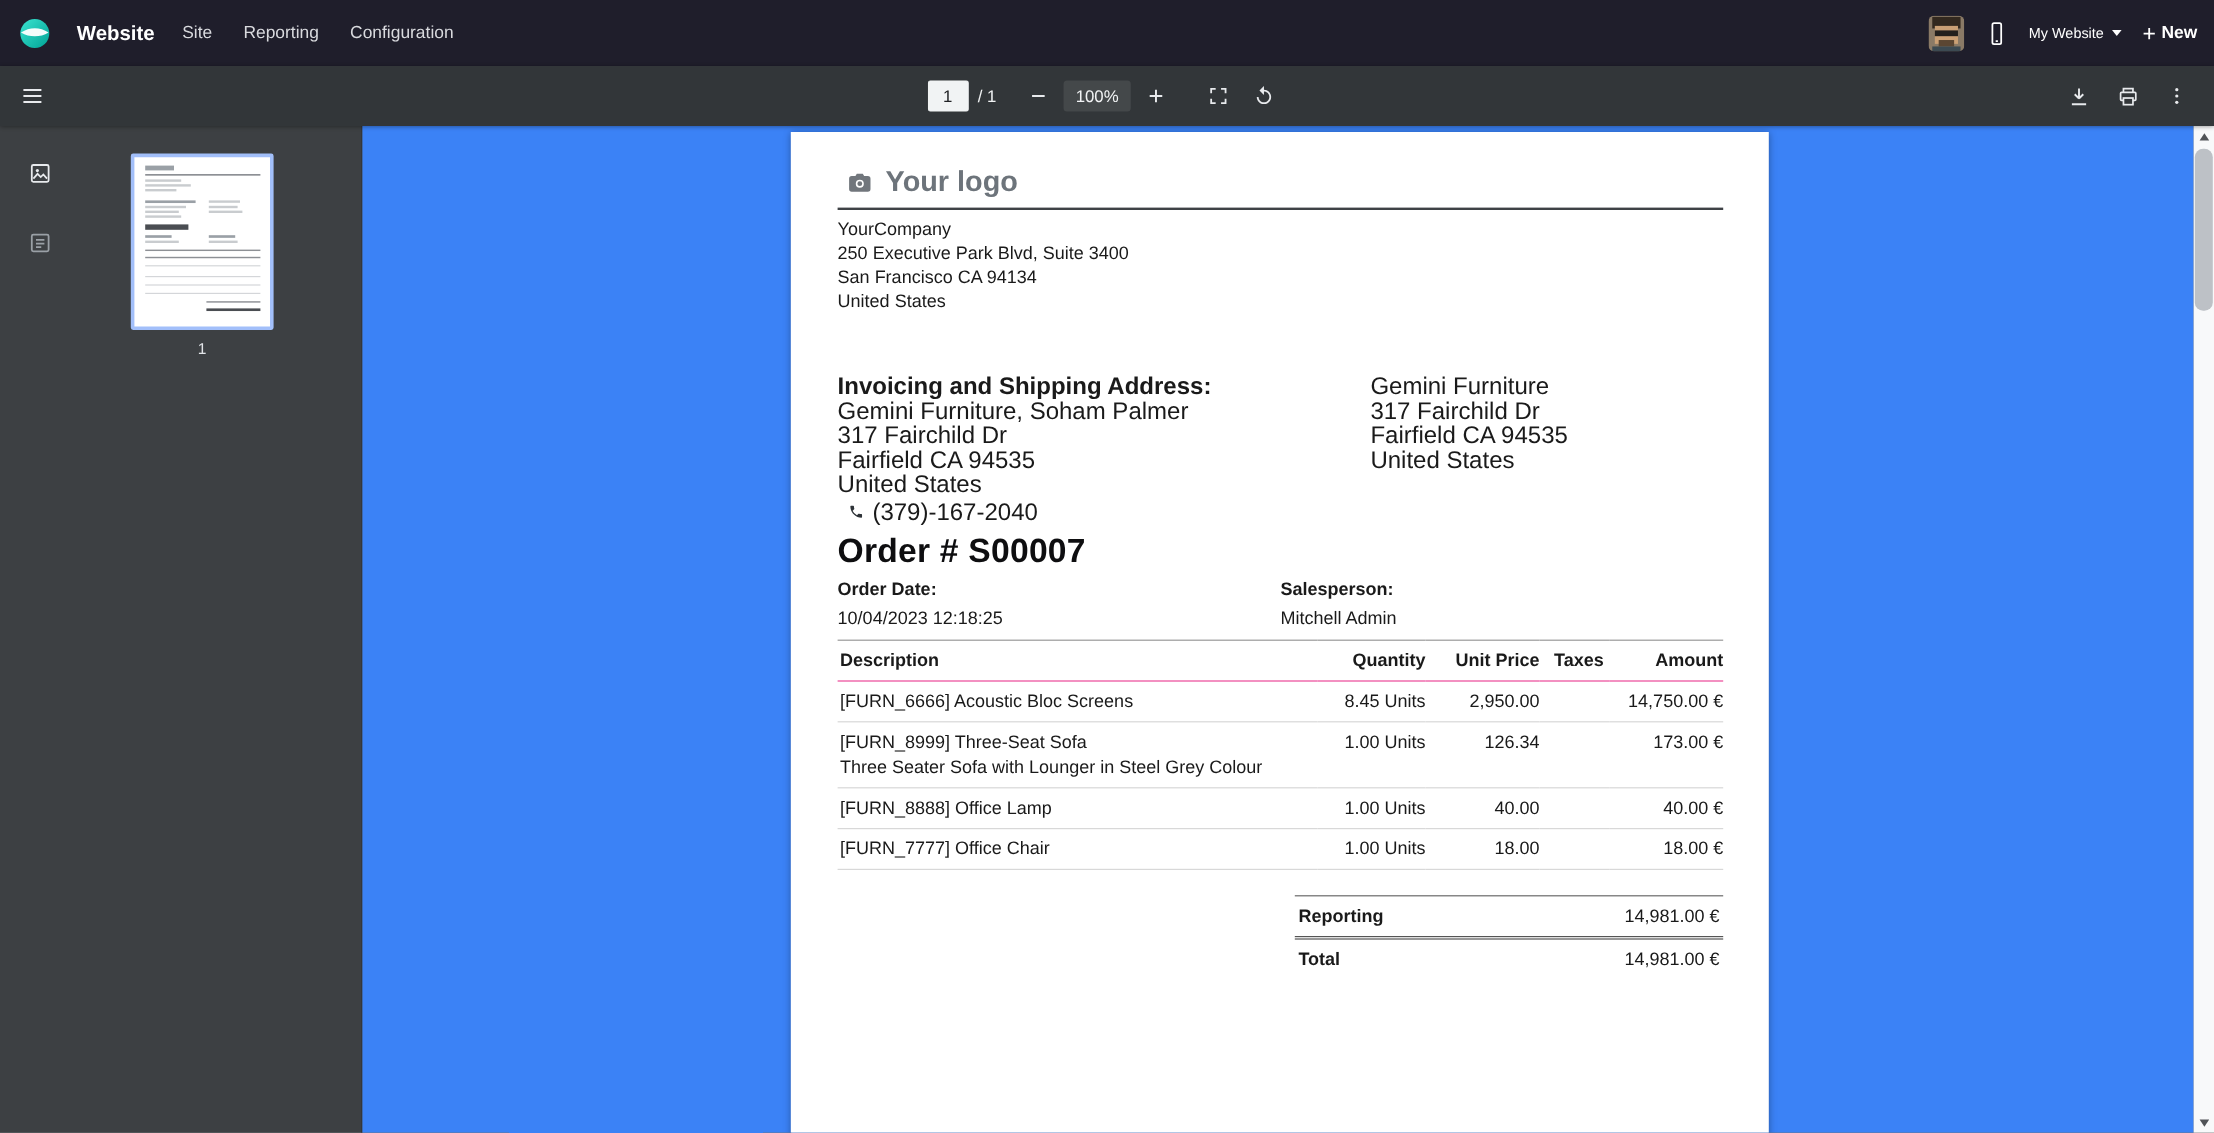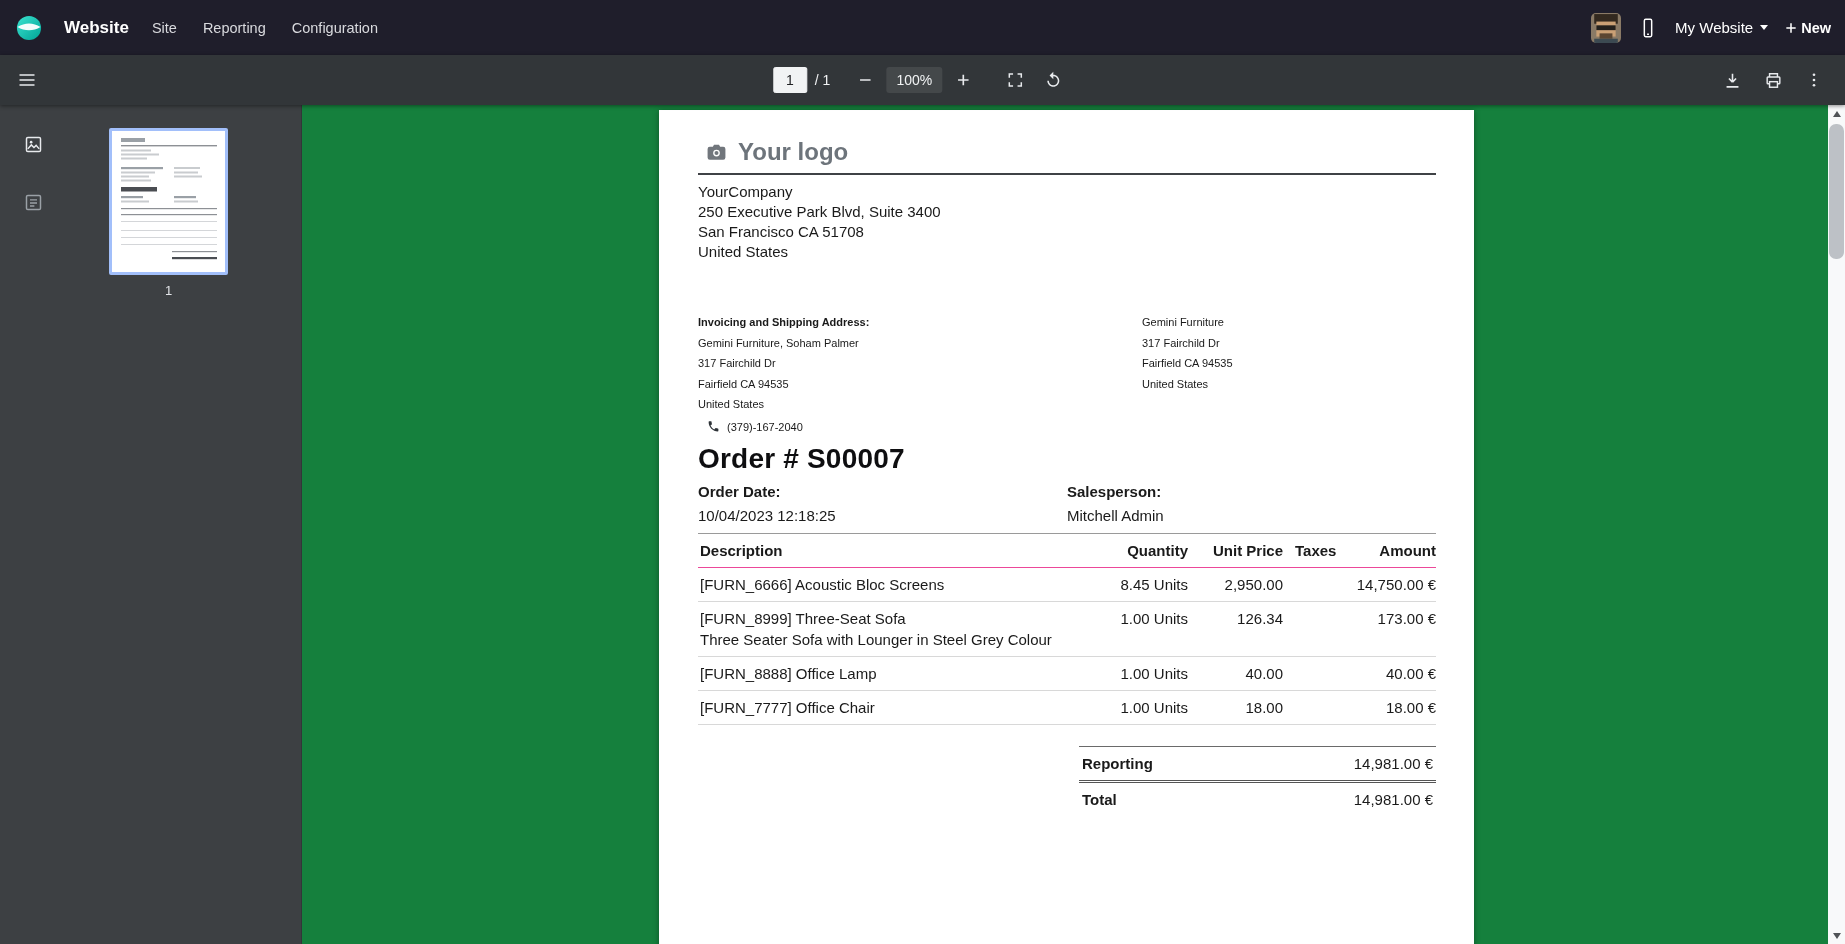--- a/index.html
+++ b/index.html
@@ -9,21 +9,21 @@
 
   
   .top-nav { height: 55px; background: #1f1e2b; display: flex; align-items: center; padding: 0 8px 0 14px; color: #fff; }
   .brand { display: flex; align-items: center; gap: 22px; padding: 0 10px 0 2px; cursor: pointer; }
   .brand-name { font-size: 17px; font-weight: 700; color: #fff; }
   .nav-items { display: flex; align-items: center; }
   .nav-item { color: #d9dade; font-size: 14.5px; padding: 9px 13px; cursor: pointer; border-radius: 4px; }
   .nav-right { margin-left: auto; display: flex; align-items: center; gap: 16px; padding-right: 6px; }
   .avatar { width: 30px; height: 30px; border-radius: 5px; overflow: hidden; cursor: pointer; flex-shrink: 0; }
   .icon-btn { display: flex; align-items: center; justify-content: center; cursor: pointer; }
-  .website-switcher { display: flex; align-items: center; font-size: 15px; color: #fff; cursor: pointer; }
+  .website-switcher { display: flex; align-items: center; font-size: 12px; color: #fff; cursor: pointer; }
   .caret { width: 0; height: 0; border-left: 4px solid transparent; border-right: 4px solid transparent; border-top: 5px solid #fff; margin-left: 7px; }
   .new-btn { display: flex; align-items: center; gap: 3px; font-size: 14.5px; font-weight: 700; color: #fff; cursor: pointer; }
 
   
   .pdf-toolbar { height: 50px; background: #323639; display: flex; align-items: center; padding: 0 8px; position: relative; z-index: 5; box-shadow: 0 1px 4px rgba(0,0,0,.45); }
   .tb-btn { width: 38px; height: 38px; display: flex; align-items: center; justify-content: center; border-radius: 50%; cursor: pointer; }
   .toolbar-center { position: absolute; left: 50%; transform: translateX(-50%); display: flex; align-items: center; }
   .page-input { width: 34px; height: 26px; background: #f1f3f4; border: 1px solid #f1f3f4; border-radius: 2px; text-align: center; font-size: 14px; color: #202124; }
   .page-total { color: #f1f3f4; font-size: 14px; margin: 0 16px 0 8px; }
   .zoom-chip { color: #f1f3f4; font-size: 14px; background: rgba(255,255,255,.09); padding: 5px 10px; border-radius: 3px; margin: 0 2px; }
@@ -32,37 +32,37 @@
 
   
   .viewer { display: flex; height: 839px; }
   .sidebar { width: 302px; background: #3d4043; flex-shrink: 0; display: flex; border-right: 1px solid #333639; }
   .rail { width: 66px; padding-top: 20px; display: flex; flex-direction: column; align-items: center; gap: 20px; }
   .rail-btn { width: 38px; height: 38px; display: flex; align-items: center; justify-content: center; border-radius: 50%; cursor: pointer; }
   .thumbs { flex: 1; padding-top: 23px; }
   .thumb { margin-left: 43px; width: 119px; height: 147px; background: #fff; border: 3px solid #a2bffa; border-radius: 2px; cursor: pointer; }
   .thumb-label { margin-left: 43px; width: 119px; text-align: center; color: #e2e4e8; font-size: 13px; margin-top: 8px; }
 
-  .main { flex: 1; position: relative; overflow: hidden; background: #15803d; }
+  .main { flex: 1; position: relative; overflow: hidden; background: #3b82f6; }
   .page { position: absolute; top: 5px; left: 357px; width: 815px; height: 1110px; background: #fff; box-shadow: 0 1px 6px rgba(0,0,0,.35); padding: 28px 38px 0 39px; color: #1a1a1a; }
 
   
   .scrollbar { width: 17px; background: #f8f9fa; flex-shrink: 0; position: relative; cursor: pointer; }
   .sb-arrow { position: absolute; left: 0; width: 17px; height: 17px; display: flex; align-items: center; justify-content: center; cursor: pointer; }
   .sb-arrow.up { top: 0; }
   .sb-arrow.down { bottom: 0; }
   .tri-up { width: 0; height: 0; border-left: 4px solid transparent; border-right: 4px solid transparent; border-bottom: 6px solid #505357; }
   .tri-down { width: 0; height: 0; border-left: 4px solid transparent; border-right: 4px solid transparent; border-top: 6px solid #505357; }
   .sb-thumb { position: absolute; top: 19px; left: 1px; width: 15px; height: 135px; background: #bdc1c6; border-radius: 7px; cursor: pointer; }
 
   
   .logo-row { display: flex; align-items: center; gap: 10px; color: #6d747b; font-size: 24px; font-weight: 700; padding-left: 7px; }
   .logo-rule { border-top: 2px solid #3f4246; margin: 7px 0 7px; }
   .company div { font-size: 15px; line-height: 20px; }
-  .addr-row { margin-top: 50px; display: flex; font-size: 11px; }
+  .addr-row { margin-top: 50px; display: flex; font-size: 20px; }
   .addr-left { width: 444px; }
   .addr-line { line-height: 20.5px; }
   .addr-label { font-weight: 700; line-height: 20.5px; }
   .phone-row { display: flex; align-items: center; gap: 7px; padding-left: 9px; margin-top: 2px; line-height: 20px; }
   .order-title { margin-top: 6px; font-size: 28px; font-weight: 600; color: #0e0e10; letter-spacing: .2px; }
   .info-row { margin-top: 7px; display: flex; font-size: 15px; }
   .info-col { width: 382px; }
   .info-label { font-weight: 700; line-height: 19px; }
   .info-value { margin-top: 5px; line-height: 19px; }
 
@@ -258,21 +258,21 @@
             <circle cx="12" cy="12.6" r="2.1" fill="#71767c"></circle>
           </svg>
         </span>
         <span>Your logo</span>
       </div>
       <div class="logo-rule"></div>
 
       <div class="company">
         <div>YourCompany</div>
         <div>250 Executive Park Blvd, Suite 3400</div>
-        <div>San Francisco CA 51708</div>
+        <div>San Francisco CA 94134</div>
         <div>United States</div>
       </div>
 
       <div class="addr-row">
         <div class="addr-left">
           <div class="addr-label">Invoicing and Shipping Address:</div>
           <div class="addr-line">Gemini Furniture, Soham Palmer</div>
           <div class="addr-line">317 Fairchild Dr</div>
           <div class="addr-line">Fairfield CA 94535</div>
           <div class="addr-line">United States</div>

